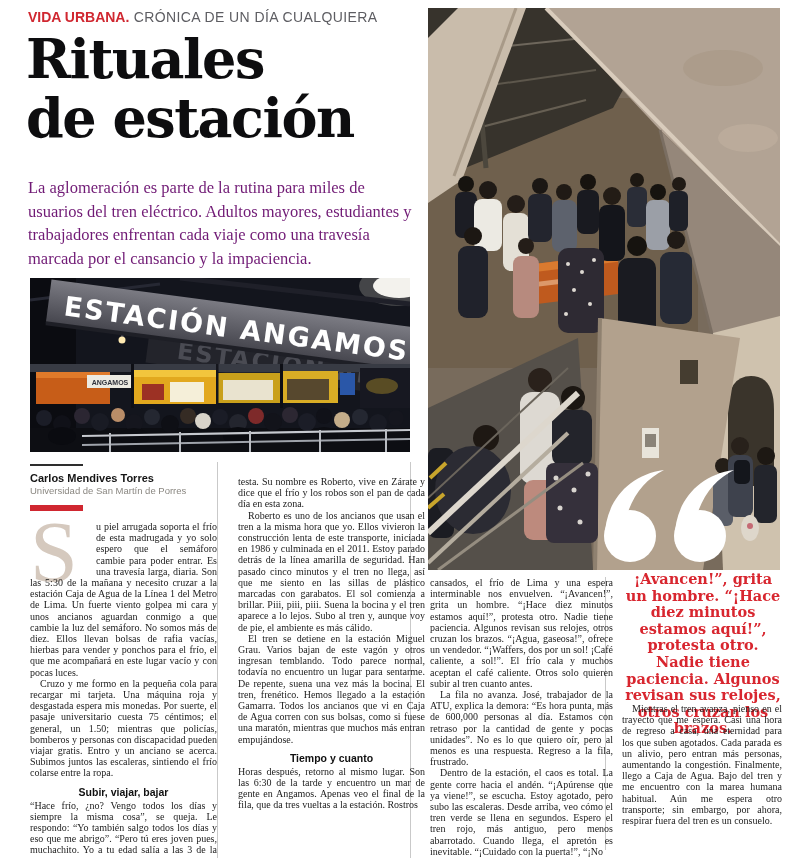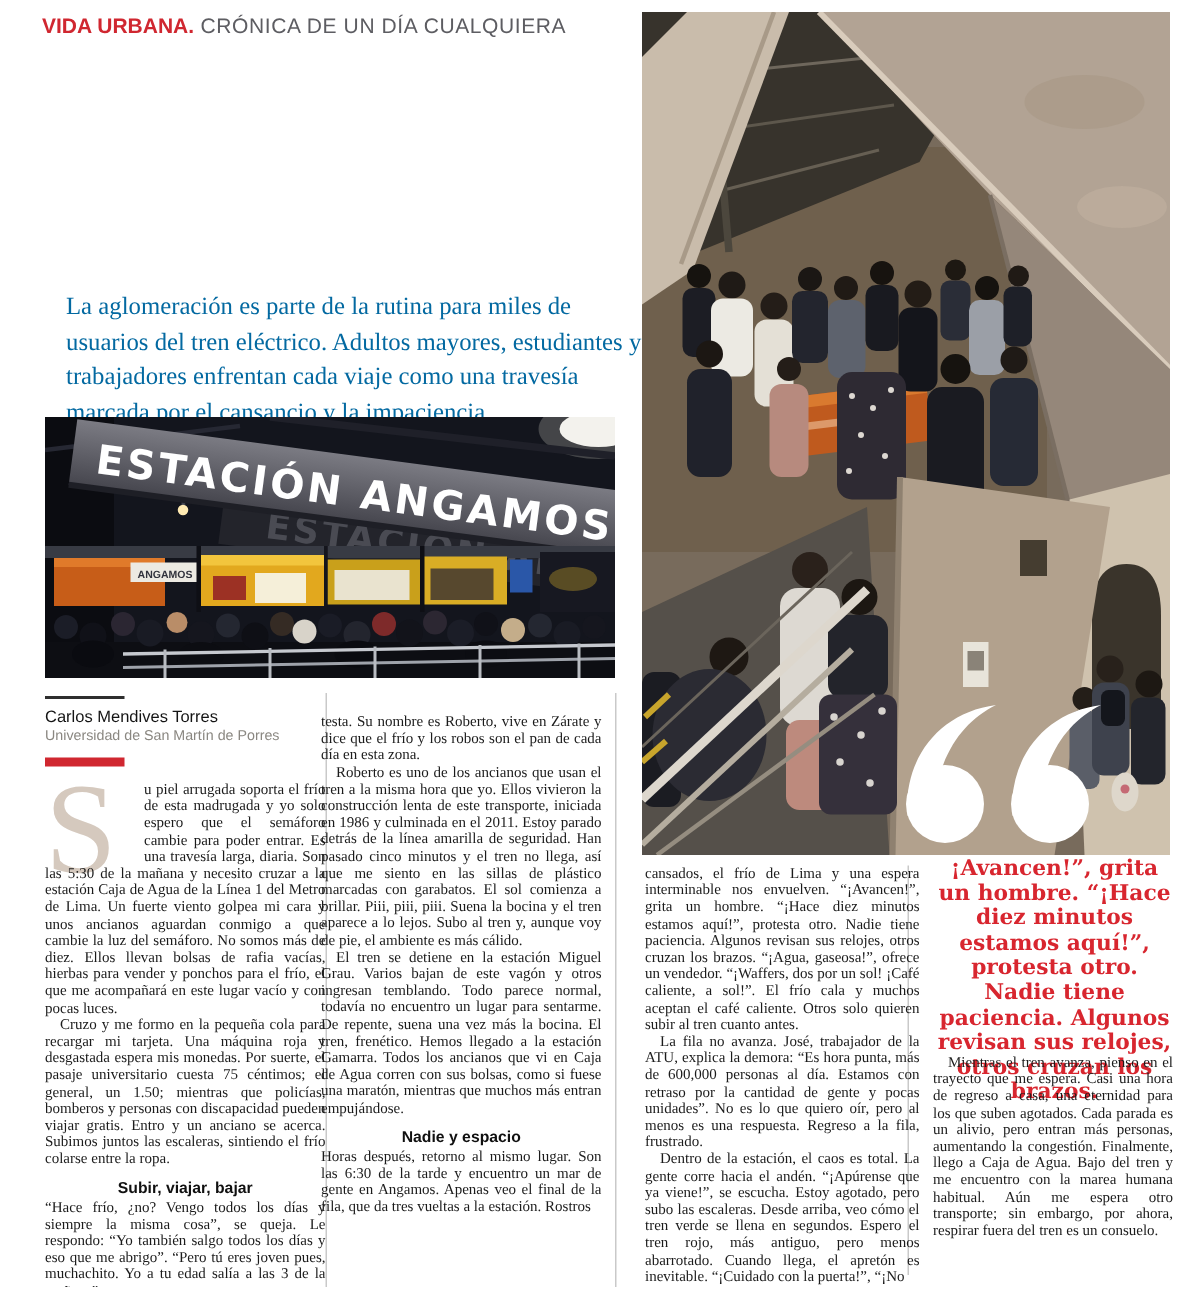--- a/index.html
+++ b/index.html
@@ -6,40 +6,40 @@
   .page{position:relative;width:789px;height:865px;background:#fff;overflow:hidden;
         font-family:"Liberation Serif",serif;color:#1c1c1c;}
   
   .kicker{position:absolute;left:28px;top:8px;font:bold 14px/18px "Liberation Sans",sans-serif;color:#d02730;white-space:nowrap;}
   .kicker-topic{font-weight:normal;color:#5d5d62;letter-spacing:.4px;}
   
   .headline{position:absolute;left:26px;top:30px;margin:0;
             font-family:"DejaVu Serif",serif;font-weight:bold;
             font-size:54px;line-height:59px;letter-spacing:-1.5px;color:#0d0d0f;}
   
-  .lead{position:absolute;left:28px;top:176px;width:384px;margin:16px;
-        font:16.5px/23.5px "Liberation Serif",serif;color:#0369a1;}
+  .lead{position:absolute;left:28px;top:176px;width:384px;margin:0;
+        font:16.5px/23.5px "Liberation Serif",serif;color:#701a75;}
   
   .photo-left{position:absolute;left:30px;top:278px;width:380px;height:174px;}
   .photo-right{position:absolute;left:428px;top:8px;width:352px;height:562px;}
   .photo-left svg,.photo-right svg{display:block;width:100%;height:100%;}
   
   .byline{position:absolute;left:30px;top:464px;width:186px;font-family:"Liberation Sans",sans-serif;}
   .byline .rule{width:53px;height:2px;background:#2e2e2e;}
-  .byline .author{font-weight:normal;font-size:11px;line-height:13px;color:#141414;margin-top:6px;}
+  .byline .author{font-weight:bold;font-size:11px;line-height:13px;color:#141414;margin-top:6px;}
   .byline .affil{font-size:9.5px;line-height:11px;color:#8a8781;margin-top:0;}
   .byline .redbar{width:53px;height:6px;background:#d02730;margin-top:9px;}
   
   .col{position:absolute;font:10px/11.2px "Liberation Serif",serif;color:#1b1b1b;
        text-align:justify;overflow:hidden;}
   .col p{margin:0;}
   .col p.ind{text-indent:10px;}
   .col h3{margin:7px 0 2px;font:bold 10.5px/12px "Liberation Sans",sans-serif;color:#101010;text-align:center;}
   .col1{left:30px;top:521px;width:187px;height:337px;}
-  .col2{left:214px;top:476px;width:187px;height:382px;}
+  .col2{left:238px;top:476px;width:187px;height:382px;}
   .col3{left:414px;top:577px;width:183px;height:281px;margin-left:16px;}
   .col4{left:622px;top:703px;width:160px;height:153px;}
   .dropcap{float:left;width:62px;height:56px;margin:0 4px 0 0;
            font-family:"Liberation Serif",serif;font-size:86px;line-height:62px;
            color:#d5c9be;text-align:left;overflow:visible;}
   
   .pullquote{position:absolute;left:622px;top:571px;width:162px;
              font-family:"DejaVu Serif",serif;font-weight:bold;
              font-size:14.5px;line-height:16.6px;color:#d8262f;text-align:center;}
   
@@ -50,20 +50,24 @@
 </style>
 </head>
 <body>
 
 <div class="page">
 
   <div class="kicker">
     <span>VIDA URBANA.</span><span class="kicker-topic"> CRÓNICA DE UN DÍA CUALQUIERA</span>
   </div>
 
+  <h1 class="headline">
+    <span>Rituales</span><br>
+    <span>de estación</span>
+  </h1>
 
   <p class="lead">La aglomeración es parte de la rutina para miles de usuarios del tren eléctrico. Adultos mayores, estudiantes y trabajadores enfrentan cada viaje como una travesía marcada por el cansancio y la impaciencia.</p>
 
   <div class="photo-left">
     <svg viewBox="0 0 380 174" preserveAspectRatio="none">
       <defs>
         <linearGradient id="sg" x1="0" y1="0" x2="0" y2="1">
           <stop offset="0" stop-color="#7b7b83"></stop>
             <stop offset="1" stop-color="#45454d"></stop>
         </linearGradient>
@@ -287,21 +291,21 @@
     <p><span class="dropcap">S</span><span>u piel arrugada soporta el frío de esta madrugada y yo solo espero que el semáforo cambie para poder entrar. Es una travesía larga, diaria. Son las 5:30 de la mañana y necesito cruzar a la estación Caja de Agua de la Línea 1 del Metro de Lima. Un fuerte viento golpea mi cara y unos ancianos aguardan conmigo a que cambie la luz del semáforo. No somos más de diez. Ellos llevan bolsas de rafia vacías, hierbas para vender y ponchos para el frío, el que me acompañará en este lugar vacío y con pocas luces.</span></p>
     <p class="ind">Cruzo y me formo en la pequeña cola para recargar mi tarjeta. Una máquina roja y desgastada espera mis monedas. Por suerte, el pasaje universitario cuesta 75 céntimos; el general, un 1.50; mientras que policías, bomberos y personas con discapacidad pueden viajar gratis. Entro y un anciano se acerca. Subimos juntos las escaleras, sintiendo el frío colarse entre la ropa.</p>
     <h3>Subir, viajar, bajar</h3>
     <p>“Hace frío, ¿no? Vengo todos los días y siempre la misma cosa”, se queja. Le respondo: “Yo también salgo todos los días y eso que me abrigo”. “Pero tú eres joven pues, muchachito. Yo a tu edad salía a las 3 de la mañana”, con-</p>
   </div>
 
   <div class="col col2">
     <p>testa. Su nombre es Roberto, vive en Zárate y dice que el frío y los robos son el pan de cada día en esta zona.</p>
     <p class="ind">Roberto es uno de los ancianos que usan el tren a la misma hora que yo. Ellos vivieron la construcción lenta de este transporte, iniciada en 1986 y culminada en el 2011. Estoy parado detrás de la línea amarilla de seguridad. Han pasado cinco minutos y el tren no llega, así que me siento en las sillas de plástico marcadas con garabatos. El sol comienza a brillar. Piii, piii, piii. Suena la bocina y el tren aparece a lo lejos. Subo al tren y, aunque voy de pie, el ambiente es más cálido.</p>
     <p class="ind">El tren se detiene en la estación Miguel Grau. Varios bajan de este vagón y otros ingresan temblando. Todo parece normal, todavía no encuentro un lugar para sentarme. De repente, suena una vez más la bocina. El tren, frenético. Hemos llegado a la estación Gamarra. Todos los ancianos que vi en Caja de Agua corren con sus bolsas, como si fuese una maratón, mientras que muchos más entran empujándose.</p>
-    <h3>Nadie y espacio</h3>
+    <h3>Tiempo y cuanto</h3>
     <p>Horas después, retorno al mismo lugar. Son las 6:30 de la tarde y encuentro un mar de gente en Angamos. Apenas veo el final de la fila, que da tres vueltas a la estación. Rostros</p>
   </div>
 
   <div class="col col3">
     <p>cansados, el frío de Lima y una espera interminable nos envuelven. “¡Avancen!”, grita un hombre. “¡Hace diez minutos estamos aquí!”, protesta otro. Nadie tiene paciencia. Algunos revisan sus relojes, otros cruzan los brazos. “¡Agua, gaseosa!”, ofrece un vendedor. “¡Waffers, dos por un sol! ¡Café caliente, a sol!”. El frío cala y muchos aceptan el café caliente. Otros solo quieren subir al tren cuanto antes.</p>
     <p class="ind">La fila no avanza. José, trabajador de la ATU, explica la demora: “Es hora punta, más de 600,000 personas al día. Estamos con retraso por la cantidad de gente y pocas unidades”. No es lo que quiero oír, pero al menos es una respuesta. Regreso a la fila, frustrado.</p>
     <p class="ind">Dentro de la estación, el caos es total. La gente corre hacia el andén. “¡Apúrense que ya viene!”, se escucha. Estoy agotado, pero subo las escaleras. Desde arriba, veo cómo el tren verde se llena en segundos. Espero el tren rojo, más antiguo, pero menos abarrotado. Cuando llega, el apretón es inevitable. “¡Cuidado con la puerta!”, “¡No</p>
   </div>
 
   <div class="pullquote">¡Avancen!”, grita un hombre. “¡Hace diez minutos estamos aquí!”, protesta otro. Nadie tiene paciencia. Algunos revisan sus relojes, otros cruzan los brazos.</div>

